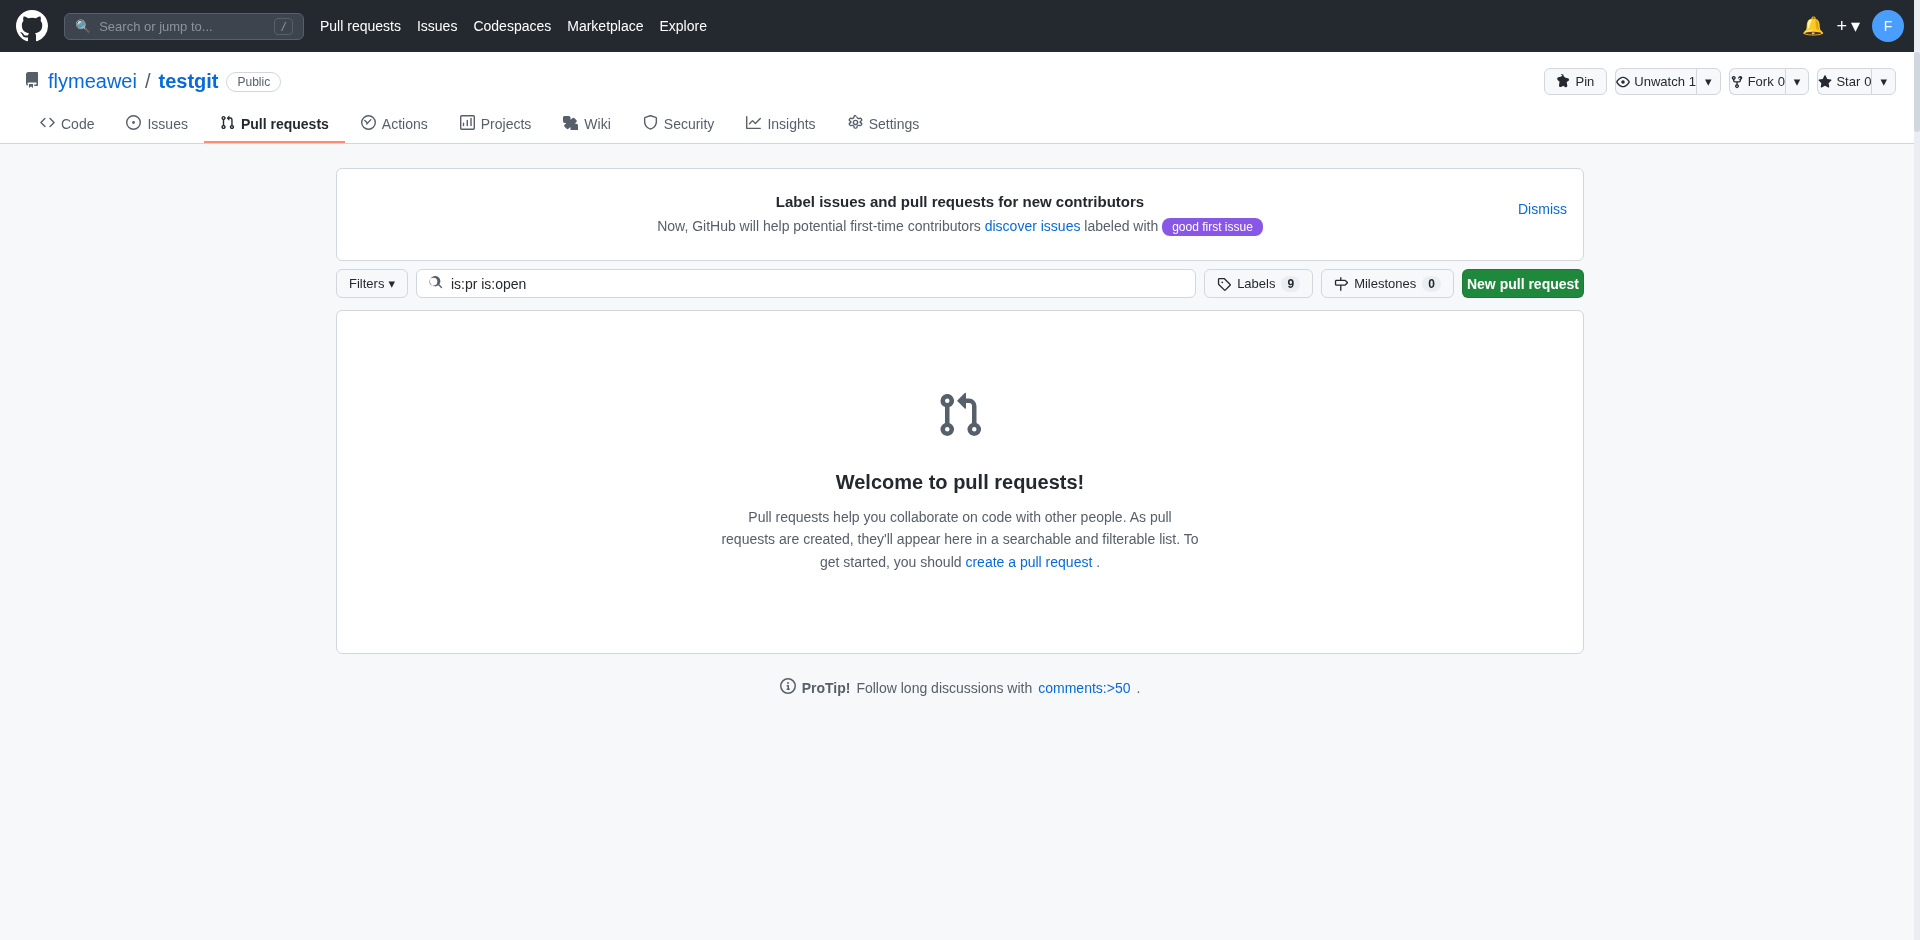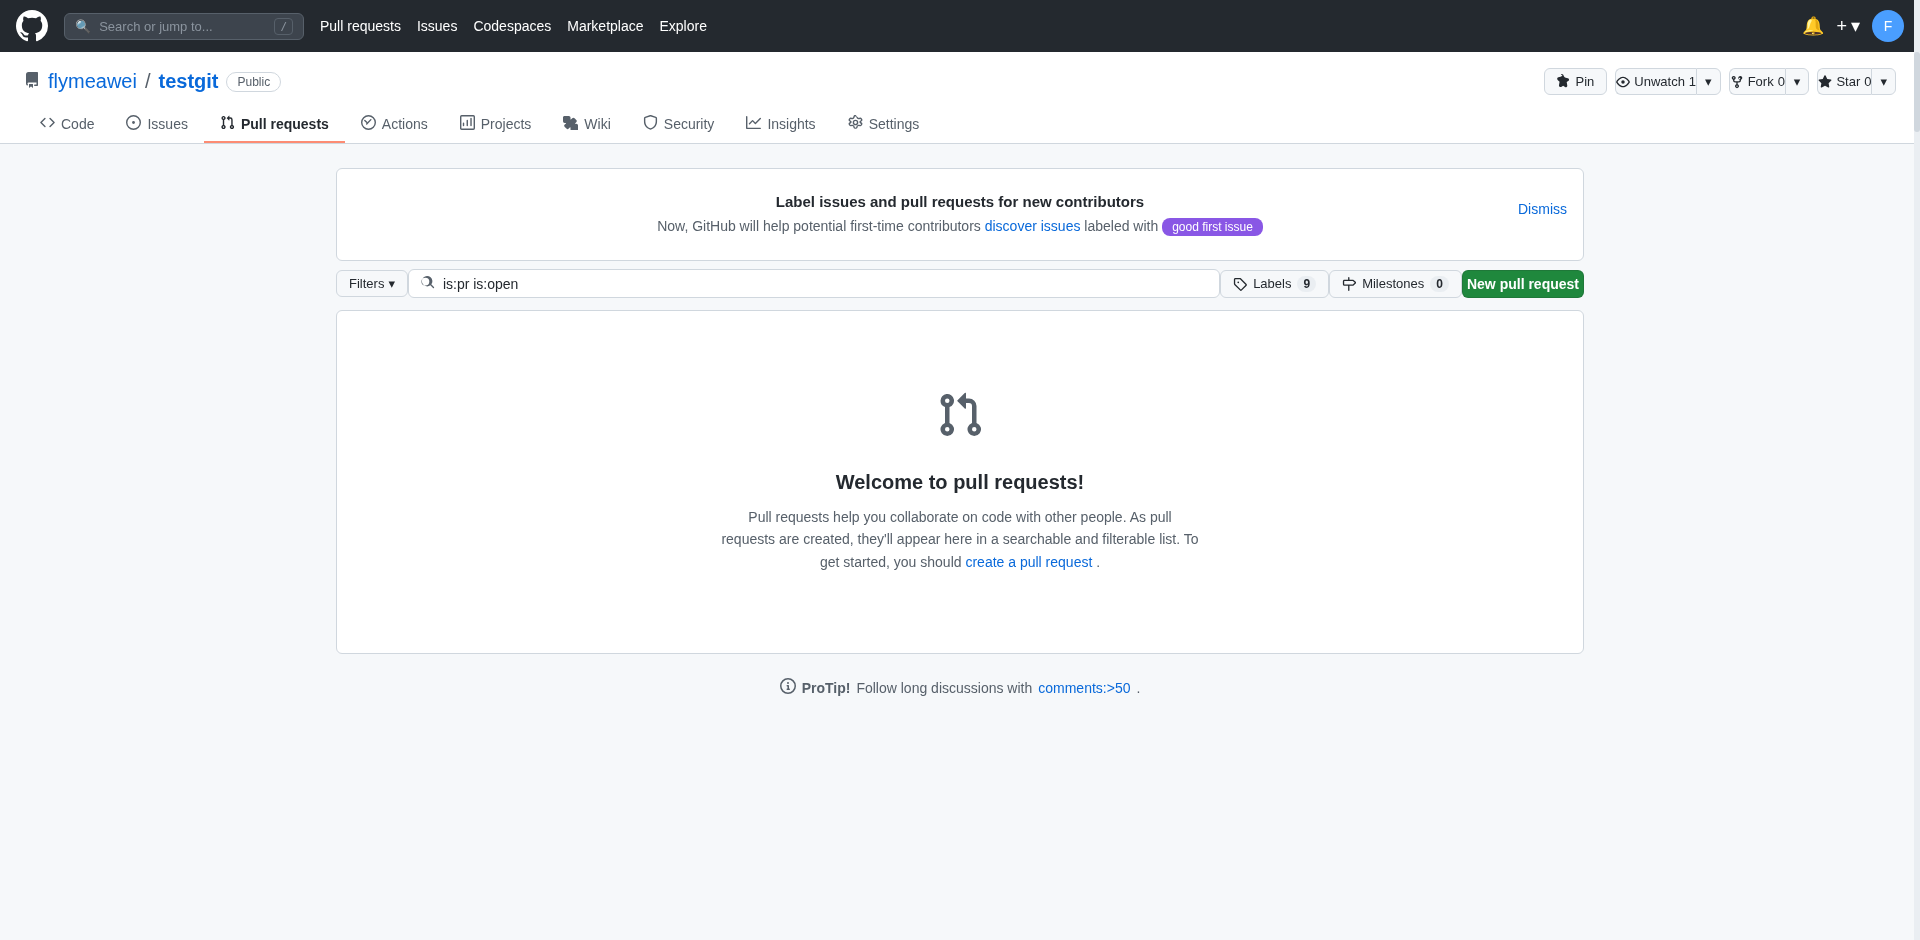--- a/index.html
+++ b/index.html
@@ -221,21 +221,21 @@
       right: 16px;
       color: #0969da;
       text-decoration: none;
       font-size: 14px;
       cursor: pointer;
     }
 
     
     .filter-bar {
       display: flex;
-      align-items: center;
+      gap: 8px;
       margin-bottom: 12px;
     }
     .filter-btn {
       display: flex;
       align-items: center;
       gap: 4px;
       background: #f6f8fa;
       border: 1px solid #d0d7de;
       border-radius: 6px;
       padding: 5px 12px;

